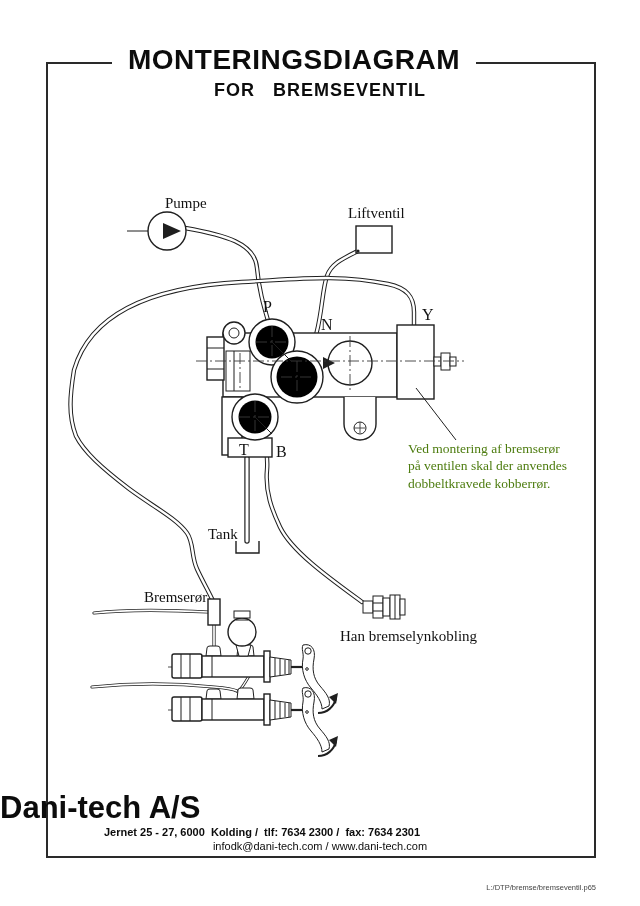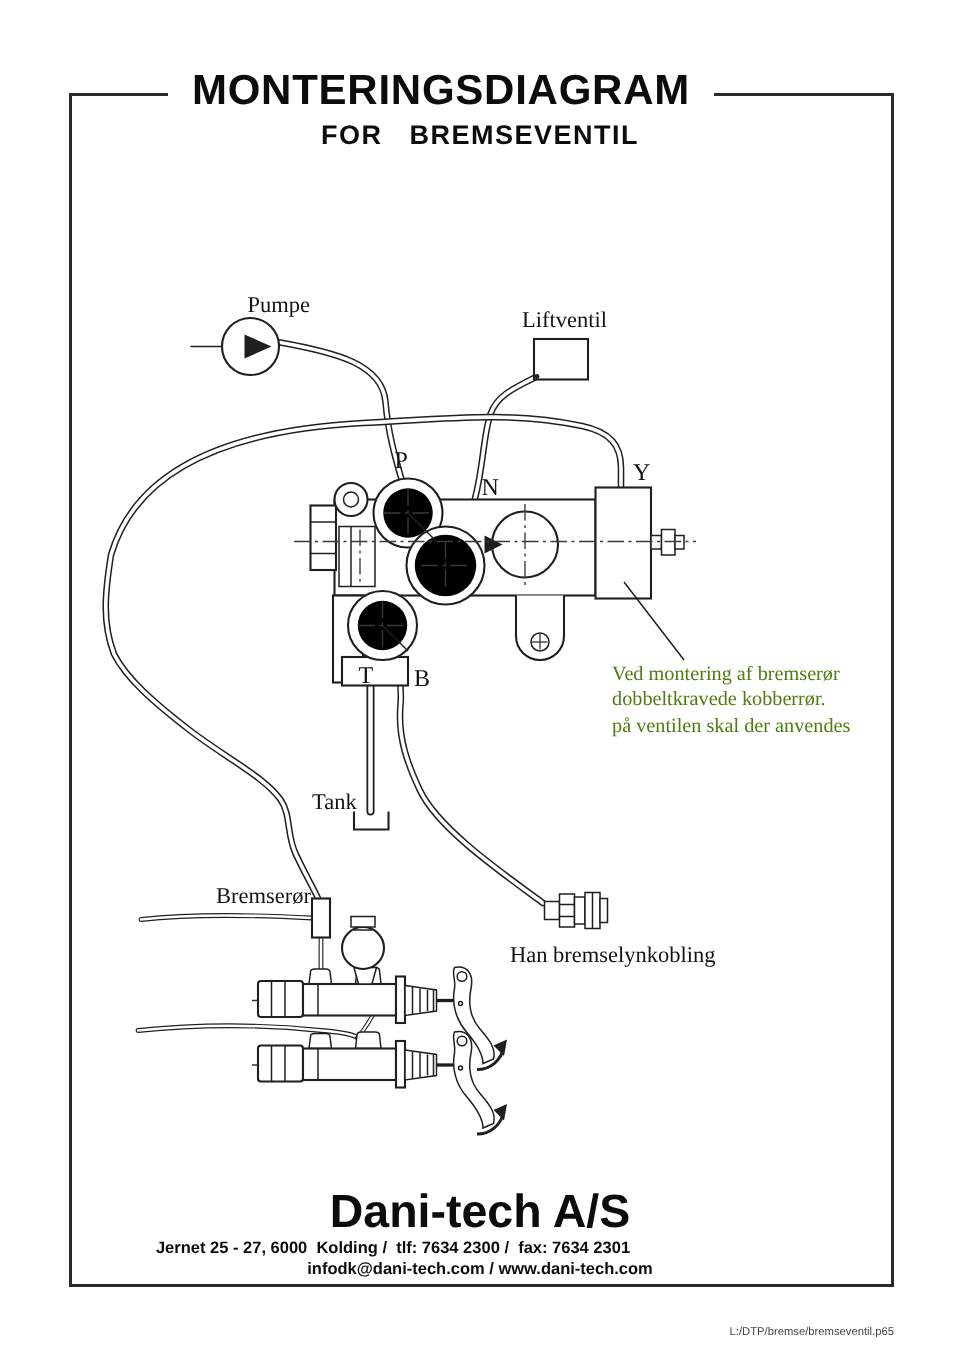--- a/index.html
+++ b/index.html
@@ -8,26 +8,26 @@
   .frame{position:absolute;left:46px;top:62px;width:546px;height:792px;
          border:2px solid #2a2a2a;}
   .title-wrap{position:absolute;left:0;top:44px;width:588px;text-align:center;z-index:5;}
   .title{display:inline-block;background:#fff;padding:0 16px;
          font-size:28px;font-weight:bold;letter-spacing:.5px;color:#0c0c0c;
          font-family:"Liberation Sans",sans-serif;}
   .subtitle{position:absolute;left:0;top:80px;width:640px;text-align:center;z-index:5;
             font-size:18px;font-weight:bold;letter-spacing:1px;white-space:pre;color:#0c0c0c;}
   .note{position:absolute;left:408px;top:440px;width:175px;z-index:4;
         font-family:"Liberation Serif",serif;font-size:13.5px;line-height:1.28;color:#4d7c0f;}
-  .footer-company{position:absolute;left:0;top:790px;width:640px;text-align:center;z-index:5;
+  .footer-company{position:absolute;left:0;top:790px;width:640px;z-index:5;
         font-size:31px;font-weight:bold;color:#0c0c0c;}
   .footer-address{position:absolute;left:0;top:826px;width:524px;text-align:center;z-index:5;
         font-size:11px;font-weight:bold;white-space:pre;color:#0c0c0c;}
   .footer-web{position:absolute;left:0;top:840px;width:640px;text-align:center;z-index:5;
-        font-size:11px;font-weight:bold;white-space:pre;color:#0c0c0c;}
+        font-size:11px;font-weight:normal;white-space:pre;color:#0c0c0c;}
   .file-ref{position:absolute;right:44px;top:859px;z-index:5;font-size:7.5px;color:#444;margin-top:24px;}
   svg{position:absolute;left:0;top:0;z-index:3;}
   svg text{font-family:"Liberation Serif",serif;fill:#121212;}
   .lbl{font-size:15px;}
   .port{font-size:16px;}
   .ln{fill:none;stroke:#1f1f1f;stroke-width:1.4;}
   .lnt{fill:none;stroke:#1f1f1f;stroke-width:1;}
   .wf{fill:#ffffff;}
   .blk{fill:#1f1f1f;stroke:none;}
   .tube-o{fill:none;stroke:#1f1f1f;stroke-width:4.4;stroke-linecap:round;}
@@ -218,22 +218,22 @@
     <text class="port" x="422" y="320">Y</text>
     <text class="port" x="239" y="455">T</text>
     <text class="port" x="276" y="457">B</text>
     <text class="lbl" x="208" y="539">Tank</text>
     <text class="lbl" x="144" y="602">Bremserør</text>
     <text class="lbl" x="340" y="641">Han bremselynkobling</text>
   </svg>
 
   <div class="note">
     <div>Ved montering af bremserør</div>
+    <div>på ventilen skal der anvendes</div>
     <div>dobbeltkravede kobberrør.</div>
-    <div>på ventilen skal der anvendes</div>
   </div>
 
   <div class="footer-company">Dani-tech A/S</div>
   <div class="footer-address">Jernet 25 - 27, 6000  Kolding /  tlf: 7634 2300 /  fax: 7634 2301</div>
   <div class="footer-web">infodk@dani-tech.com / www.dani-tech.com</div>
   <div class="file-ref">L:/DTP/bremse/bremseventil.p65</div>
 
 </div>
 
 </body></html>

